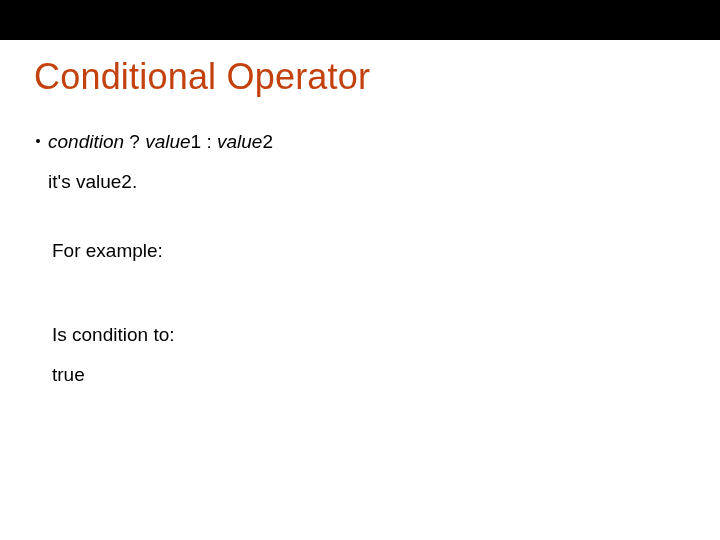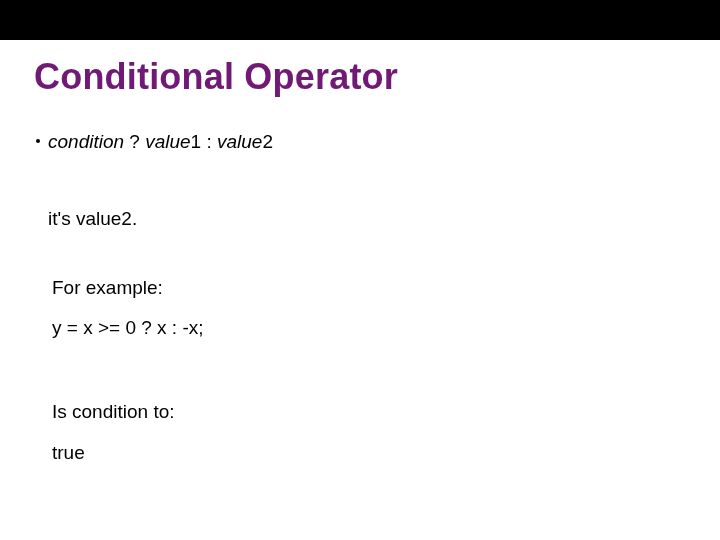--- a/index.html
+++ b/index.html
@@ -23,22 +23,22 @@
     left: 0;
     width: 720px;
     height: 40px;
     background: #000000;
   }
   .title {
     position: absolute;
     top: 56px;
     left: 34px;
     font-size: 36px;
-    font-weight: 700;
-    color: #701a75;
+    font-weight: 400;
+    color: #c2410c;
     letter-spacing: 0.2px;
   }
   .content {
     position: absolute;
     top: 130px;
     left: 36px;
     right: 40px;
     color: #000000;
     font-size: 19px;
     line-height: 1.28;
@@ -61,21 +61,20 @@
     flex: 1 1 auto;
   }
   .italic {
     font-style: italic;
     text-align: center;
   }
   .spacer-sm { height: 16px; }
   .spacer-md { height: 28px; }
   .continuation {
     margin-left: 12px;
-    margin-top: 37px;
   }
   .plain-line {
     margin: 16px;
   }
   .indent {
     padding-left: 22px;
   }
 </style>
 </head>
 <body>
@@ -95,21 +94,20 @@
       </div>
     </div>
 
     <div class="spacer-sm"></div>
 
     <div class="continuation">it's value2.</div>
 
     <div class="spacer-md"></div>
 
     <div class="plain-line">For example:</div>
-    <div class="plain-line">y = x &gt;= 0 ? x : -x;</div>
 
     <div class="spacer-md"></div>
 
     <div class="plain-line">Is condition to:</div>
     <div class="plain-line">true</div>
 
   </div>
 
 </div>
 

